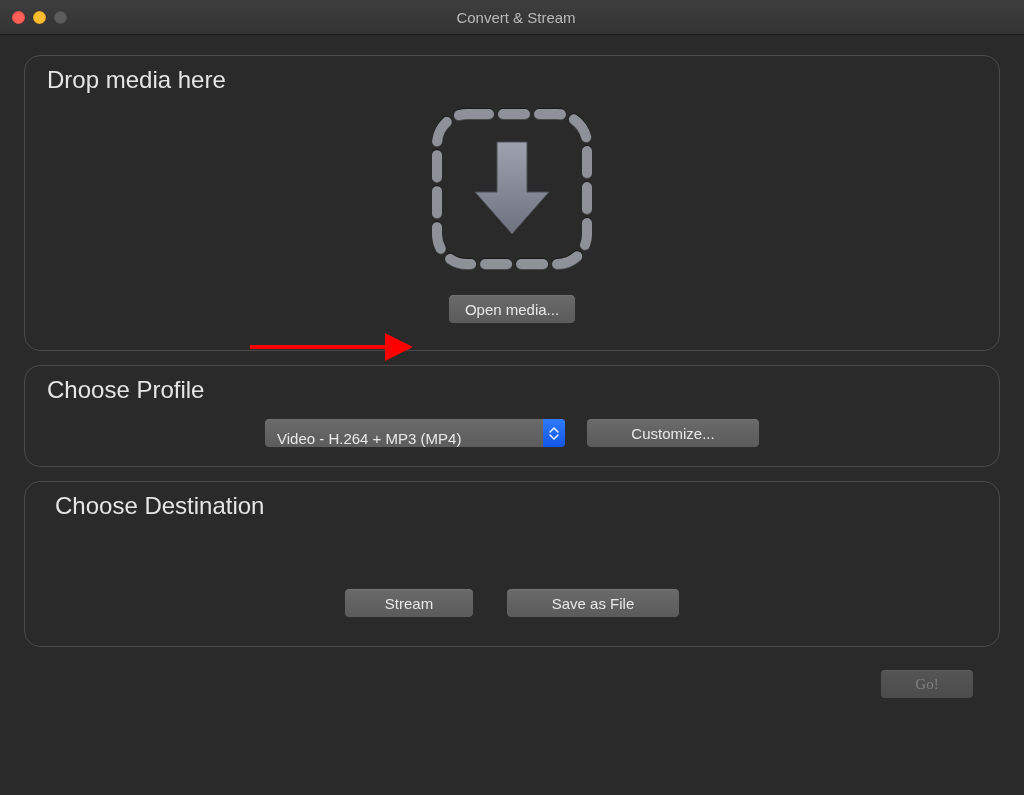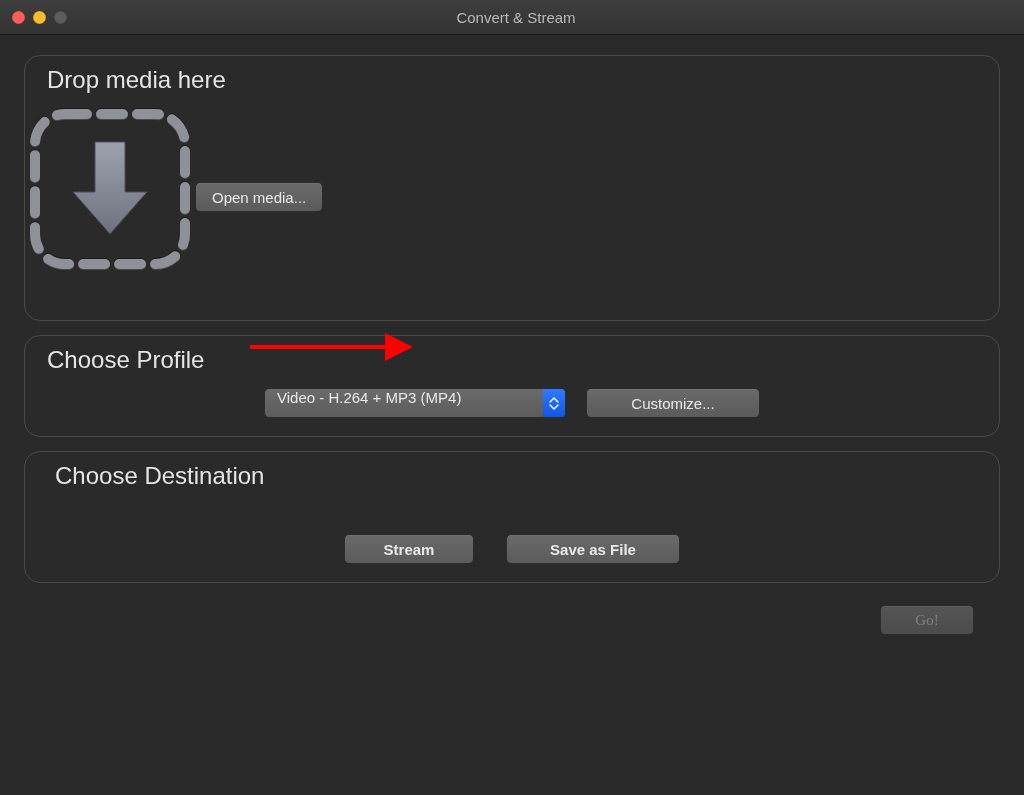--- a/index.html
+++ b/index.html
@@ -52,21 +52,21 @@
     position: relative;
   }
   .panel-title {
     font-size: 24px;
     font-weight: 400;
     color: #e5e5e5;
     margin: 10px 0 6px 22px;
   }
   .drop-area {
     display: flex;
-    flex-direction: row;
+    flex-direction: column;
     align-items: center;
   }
   .drop-box {
     width: 170px; height: 170px;
     margin-top: 4px;
     margin-bottom: 20px;
     display: flex;
     align-items: center;
     justify-content: center;
   }
@@ -92,21 +92,21 @@
   }
   .profile-row {
     display: flex;
     align-items: center;
     justify-content: center;
     gap: 20px;
     margin-top: 14px;
   }
   .select {
     display: flex;
-    align-items: flex-start;
+    align-items: flex-end;
     height: 28px;
     background: linear-gradient(#6b6b6b,#5c5c5c);
     border: 1px solid #2c2c2c;
     border-radius: 5px;
     overflow: hidden;
     cursor: pointer;
     min-width: 300px;
   }
   .select .sel-label {
     padding: 0 12px;
@@ -123,22 +123,21 @@
     align-items: center;
     justify-content: center;
     gap: 1px;
   }
   .sel-knob svg { display:block; }
   .dest-row {
     display:flex;
     align-items:flex-start;
     justify-content:center;
     gap: 32px;
-    margin-top: 44px;
-    font-weight: bold;
+    margin-top: 68px;
   }
   .footer {
     display:flex;
     justify-content:flex-end;
     padding: 8px 26px 0 0;
   }
   
   .arrow-annot {
     position:absolute;
     left: 230px;
@@ -196,21 +195,21 @@
               <path d="M1 1 L5 5 L9 1" stroke="#fff" stroke-width="1.4" fill="none" stroke-linecap="round" stroke-linejoin="round"></path>
             </svg>
         </span>
       </div>
       <div class="btn" style="min-width:140px;">
         <span>Customize...</span>
       </div>
     </div>
   </div>
 
-  <div class="panel" style="padding-bottom:18px;">
+  <div class="panel" style="padding-bottom:28px;">
     <div class="panel-title" style="margin-left:30px;">Choose Destination</div>
     <div class="dest-row">
       <div class="btn" style="min-width:96px;">
         <span>Stream</span>
       </div>
       <div class="btn" style="min-width:140px;">
         <span>Save as File</span>
       </div>
     </div>
   </div>

